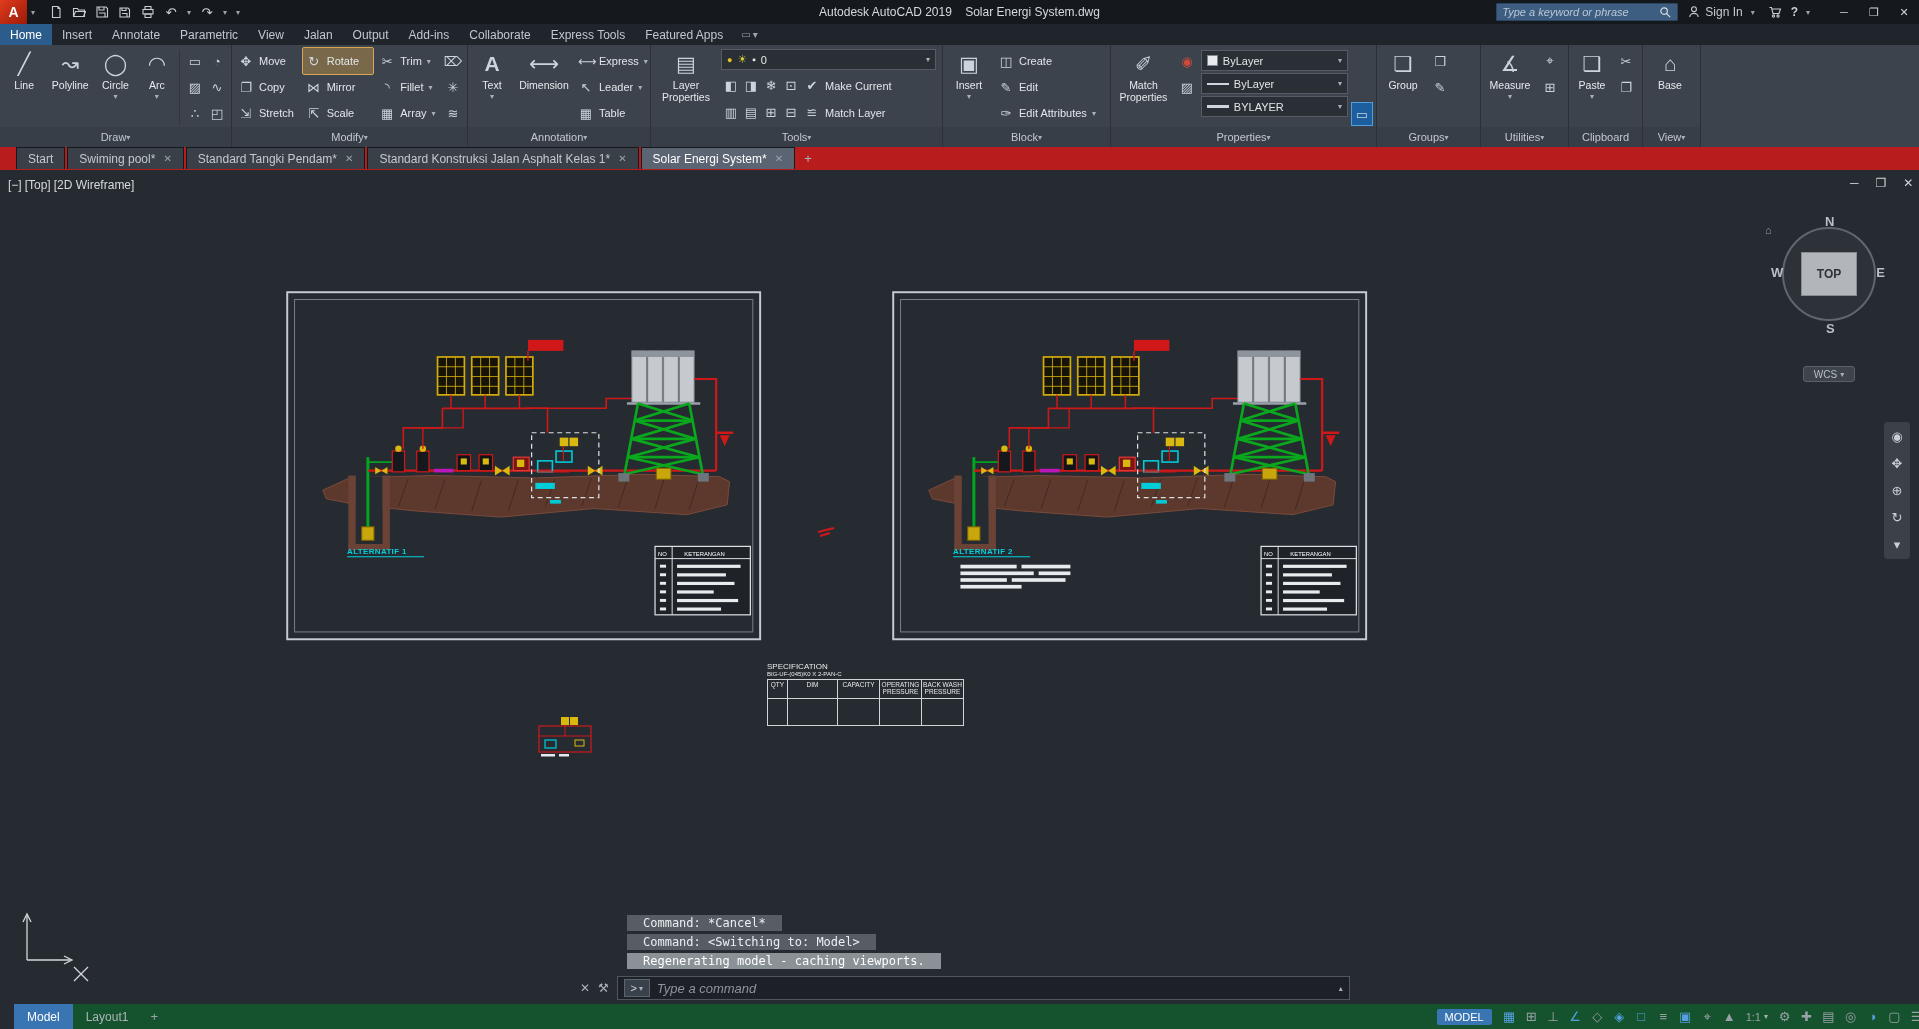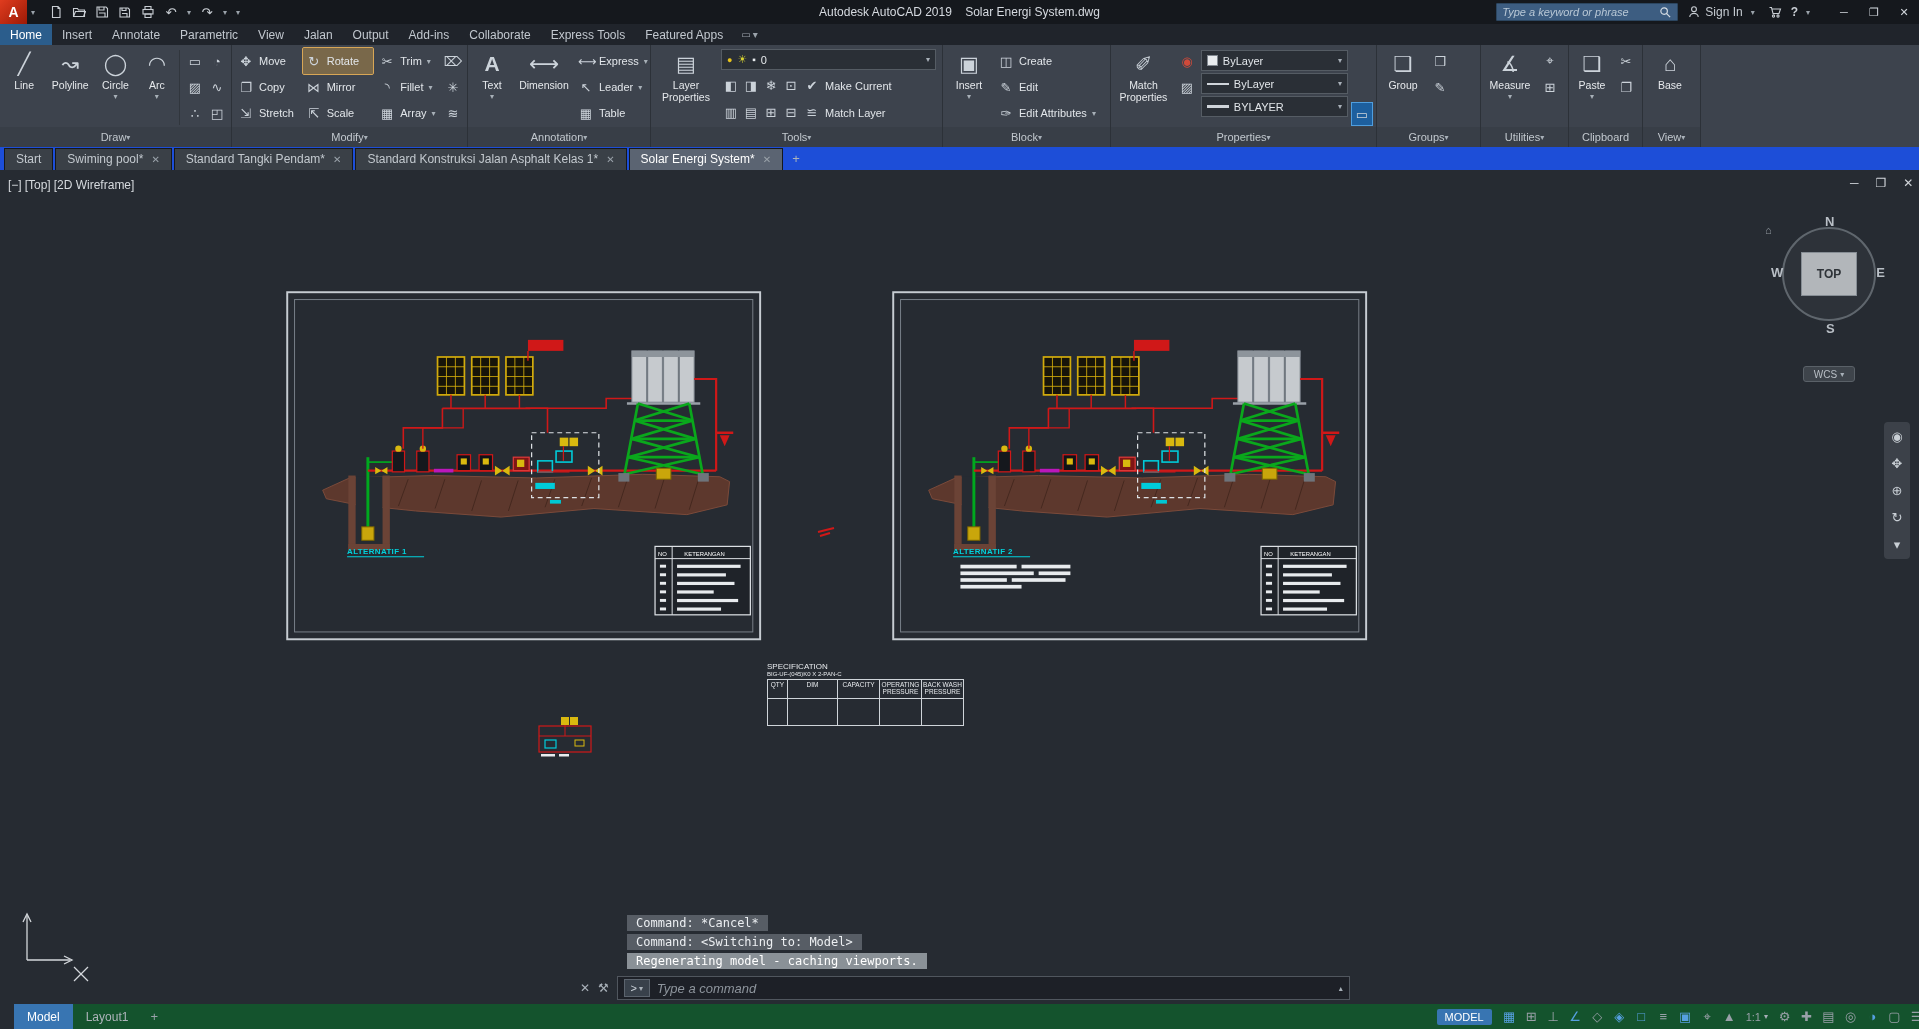--- a/index.html
+++ b/index.html
@@ -56,21 +56,21 @@
 .lrow{display:flex;align-items:center;height:27px}
 .pcol{display:flex;flex-direction:column;width:150px;gap:2px;padding-top:2px}
 .pdd{height:21px;background:#2a2f36;border:1px solid #555c64;display:flex;align-items:center;gap:5px;padding:0 5px;font-size:11px}
 .csw{width:11px;height:11px;background:#e8ebee;border:1px solid #818890;flex:0 0 auto}
 .lsw{width:22px;height:2px;background:#cfd4da;flex:0 0 auto}
 .pdd .val{flex:1}
 .hlblue{background:#1d5f9e;outline:1px solid #4f9ede}
 .redwheel{color:#d04a3a}
 
 
-.file-tabs{position:absolute;top:147px;left:0;width:100%;height:23px;background:#1d4ed8;display:flex;align-items:center;padding-left:4px;font-size:12px;z-index:47}
+.file-tabs{position:absolute;top:147px;left:0;width:100%;height:23px;background:#b91c1c;display:flex;align-items:flex-start;padding-left:16px;font-size:12px;z-index:47}
 .ftab{height:22px;display:flex;align-items:center;gap:8px;background:#3a4047;color:#c3c9cf;padding:0 11px;margin-right:2px;border:1px solid #15181c;border-bottom:none}
 .ftab.active{background:#5b6472;color:#fff}
 .ftab .x{font-size:10px;color:#9aa2aa}
 .ftab-plus{width:22px;height:22px;display:flex;align-items:center;justify-content:center;color:#aab2ba;font-size:13px}
 
 
 .viewport{position:absolute;top:170px;left:0;width:1919px;height:834px;background:#262b32;overflow:hidden}
 .canvas-svg{position:absolute;left:0;top:0;z-index:1}
 .vp-label{position:absolute;top:8px;left:8px;display:flex;gap:3px;font-size:12px;color:#d6dade;z-index:5}
 .doc-ctrl{position:absolute;top:6px;left:1850px;display:flex;gap:17px;color:#d2d6db;font-size:12px;z-index:5}
@@ -84,21 +84,21 @@
 .navbar{position:absolute;left:1884px;top:252px;width:26px;background:rgba(88,94,102,.45);border-radius:4px;display:flex;flex-direction:column;align-items:center;padding:7px 0;gap:12px;z-index:4;color:#c9cfd5;font-size:13px}
 .spec{position:absolute;left:767px;top:492px;width:202px;color:#e7eaed;z-index:3}
 .spec .t1{font-size:8px}
 .spec .t2{font-size:6px;margin-bottom:2px}
 .spec table{border-collapse:collapse;width:196px;table-layout:fixed}
 .spec th,.spec td{border:1px solid #cfd4d9;font-size:6.5px;font-weight:normal;color:#e7eaed;text-align:center;padding:1px;line-height:1.15;vertical-align:top}
 .spec th{height:19px}
 .spec td{height:27px}
 .cw1{width:20px}.cw2{width:50px}.cw3{width:42px}.cw4{width:42px}.cw5{width:42px}
 .cmd-history{position:absolute;left:627px;top:745px;display:flex;flex-direction:column;align-items:flex-start;gap:3px;z-index:6}
-.chl{background:rgba(96,102,110,.85);color:#eceff2;font-family:"DejaVu Sans Mono",monospace;font-size:12px;padding:1px 9px}
+.chl{background:rgba(96,102,110,.85);color:#eceff2;font-family:"DejaVu Sans Mono",monospace;font-size:12px;padding:1px 16px}
 .chl.lit{background:rgba(150,156,162,.9);color:#fff}
 .cmd-row{position:absolute;left:580px;top:806px;display:flex;align-items:center;gap:8px;z-index:6;color:#aab2ba;font-size:12px}
 .cmd-bar{width:733px;height:24px;background:rgba(28,32,38,.92);border:1px solid #50565e;display:flex;align-items:center;gap:7px;padding:0 6px}
 .cmd-badge{width:26px;height:18px;background:#39414b;border:1px solid #5c646e;color:#cfd6dd;font-size:11px;display:flex;align-items:center;justify-content:center;gap:2px;flex:0 0 auto}
 .cmd-bar input{flex:1;min-width:0;background:transparent;border:none;outline:none;color:#84cc16;font-size:13px;font-style:italic}
 .cmd-bar input::placeholder{color:#8d949c;font-style:italic}
 
 
 .statusbar{position:absolute;bottom:0;left:14px;width:100%;height:25px;background:#14532d;display:flex;align-items:center;font-size:12px;color:#aeb4bb;z-index:50}
 .sb-tab{height:25px;display:flex;align-items:center;padding:0 13px}

